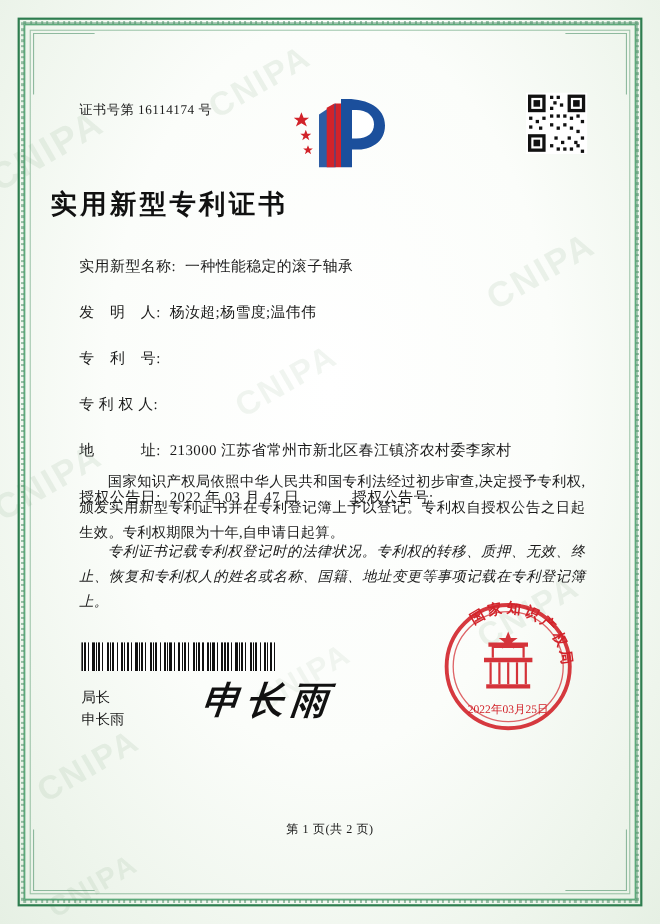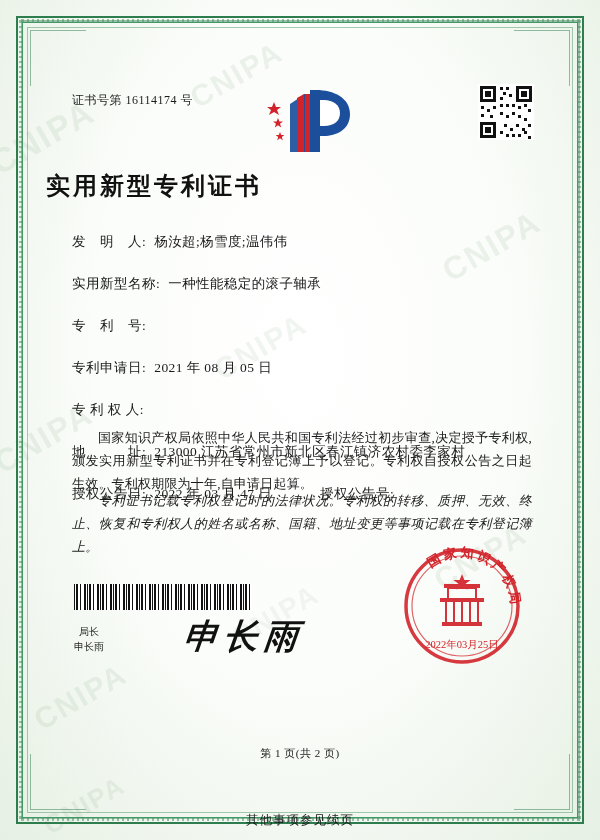--- a/index.html
+++ b/index.html
@@ -189,23 +189,22 @@
   
   .seal {
     position: absolute;
     right: 26px; top: 494px;
     width: 132px; height: 132px;
   }
 
   .signblock {
     position: absolute;
     left: 28px; top: 578px;
-    font-size: 10px;
+    font-size: 13px;
     line-height: 1.5;
-    text-align: center;
   }
   .handwriting {
     position: absolute;
     left: 138px; top: 568px;
     font-size: 34px;
     font-family: "Liberation Serif", "DejaVu Serif", serif;
     font-weight: 700;
     font-style: italic;
     letter-spacing: 6px;
     color: #111;
@@ -316,33 +315,29 @@
           <rect x="40" y="50" width="3" height="3"></rect>
         <rect x="46" y="47" width="3" height="3"></rect>
           <rect x="50" y="52" width="3" height="3"></rect>
       </g>
     </svg>
 
     <div class="title">实用新型专利证书</div>
 
     <div class="fields">
       <div class="frow">
+        <span class="flabel">实用新型名称:</span>
+        <span class="fvalue">一种性能稳定的滚子轴承</span>
+      </div>
+      <div class="frow">
         <span class="flabel">发　明　人:</span>
         <span class="fvalue">杨汝超;杨雪度;温伟伟</span>
       </div>
       <div class="frow">
-        <span class="flabel">实用新型名称:</span>
-        <span class="fvalue">一种性能稳定的滚子轴承</span>
-      </div>
-      <div class="frow">
         <span class="flabel">专　利　号:</span>
-      </div>
-      <div class="frow">
-        <span class="flabel">专利申请日:</span>
-        <span class="fvalue">2021 年 08 月 05 日</span>
       </div>
       <div class="frow">
         <span class="flabel">专 利 权 人:</span>
       </div>
       <div class="frow">
         <span class="flabel">地　　　址:</span>
         <span class="fvalue">213000 江苏省常州市新北区春江镇济农村委李家村</span>
       </div>
       <div class="frow two">
         <span class="flabel">授权公告日:</span>
@@ -381,14 +376,13 @@
         <path d="M52 58 L52 48 L80 48 L80 58"></path>
         <path d="M48 48 L84 48 L84 44 L48 44 Z" fill="#d2232a" stroke="none"></path>
         <polygon points="66,34 68.4,40 74.6,40 69.6,43.8 71.4,49.8 66,46 60.6,49.8 62.4,43.8 57.4,40 63.6,40" fill="#d2232a" stroke="none"></polygon>
       </g>
       <text x="66" y="108" text-anchor="middle" font-size="10.5" fill="#d2232a" font-family="'Liberation Serif', serif">2022年03月25日</text>
     </svg>
 
     <div class="pagenum">第 1 页(共 2 页)</div>
   </div>
 
-  <div class="footnote">其他事项参见续页</div>
 </div>
 
 </body></html>

